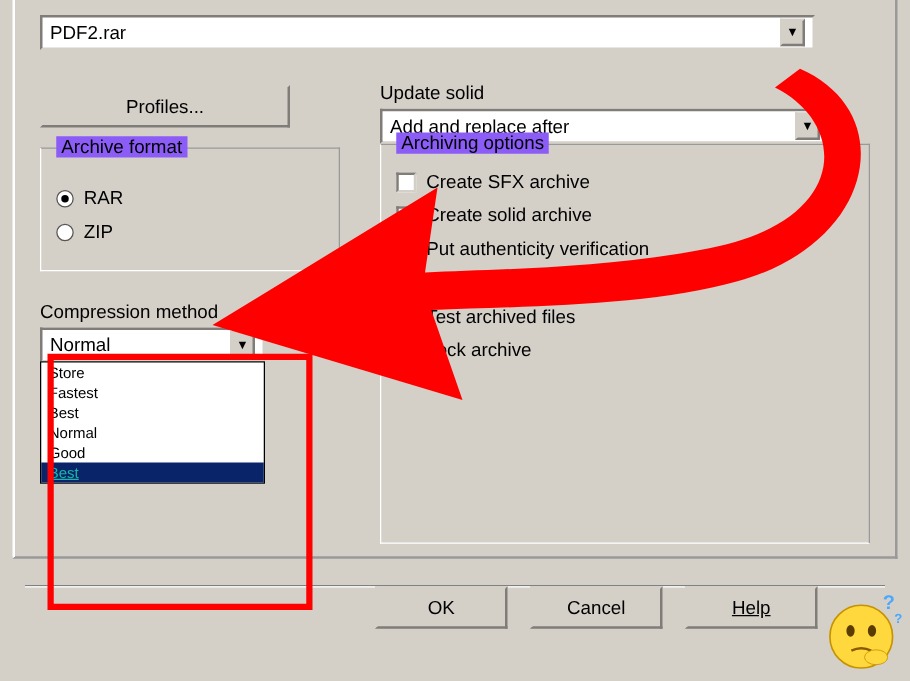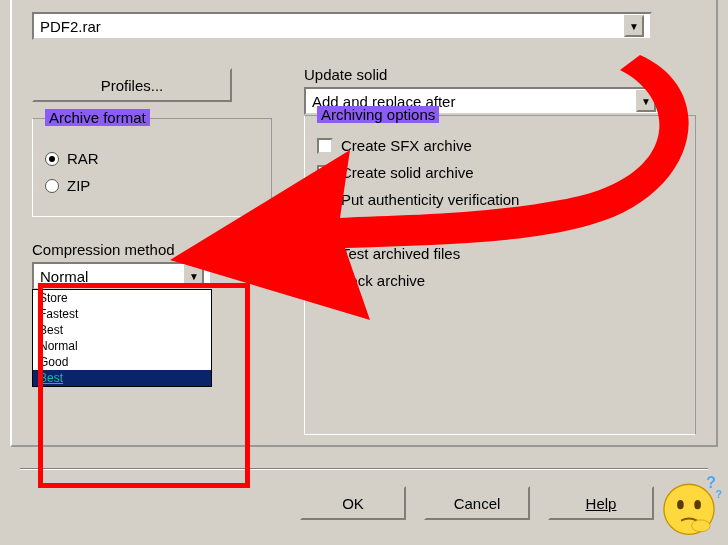--- a/index.html
+++ b/index.html
@@ -91,21 +91,21 @@
     .dropdown-list {
       width: 180px;
       background:#fff;
       border: 1px solid #000;
       margin-top: -1px;
     }
     .dropdown-item { padding: 1px 6px; font-size:12px; }
     .dropdown-item.highlight { background:#0a246a; color:#14b8a6;text-decoration:underline; }
     .button-bar {
       position:absolute;
-      bottom: 25px;
+      bottom: 42px;
       left: 300px;
       display:flex;
       gap:18px;
     }
     .button-bar .btn { width: 106px; height: 34px; }
     .red-arrow {
       position:absolute;
       pointer-events:none;
       z-index:5;
     }

